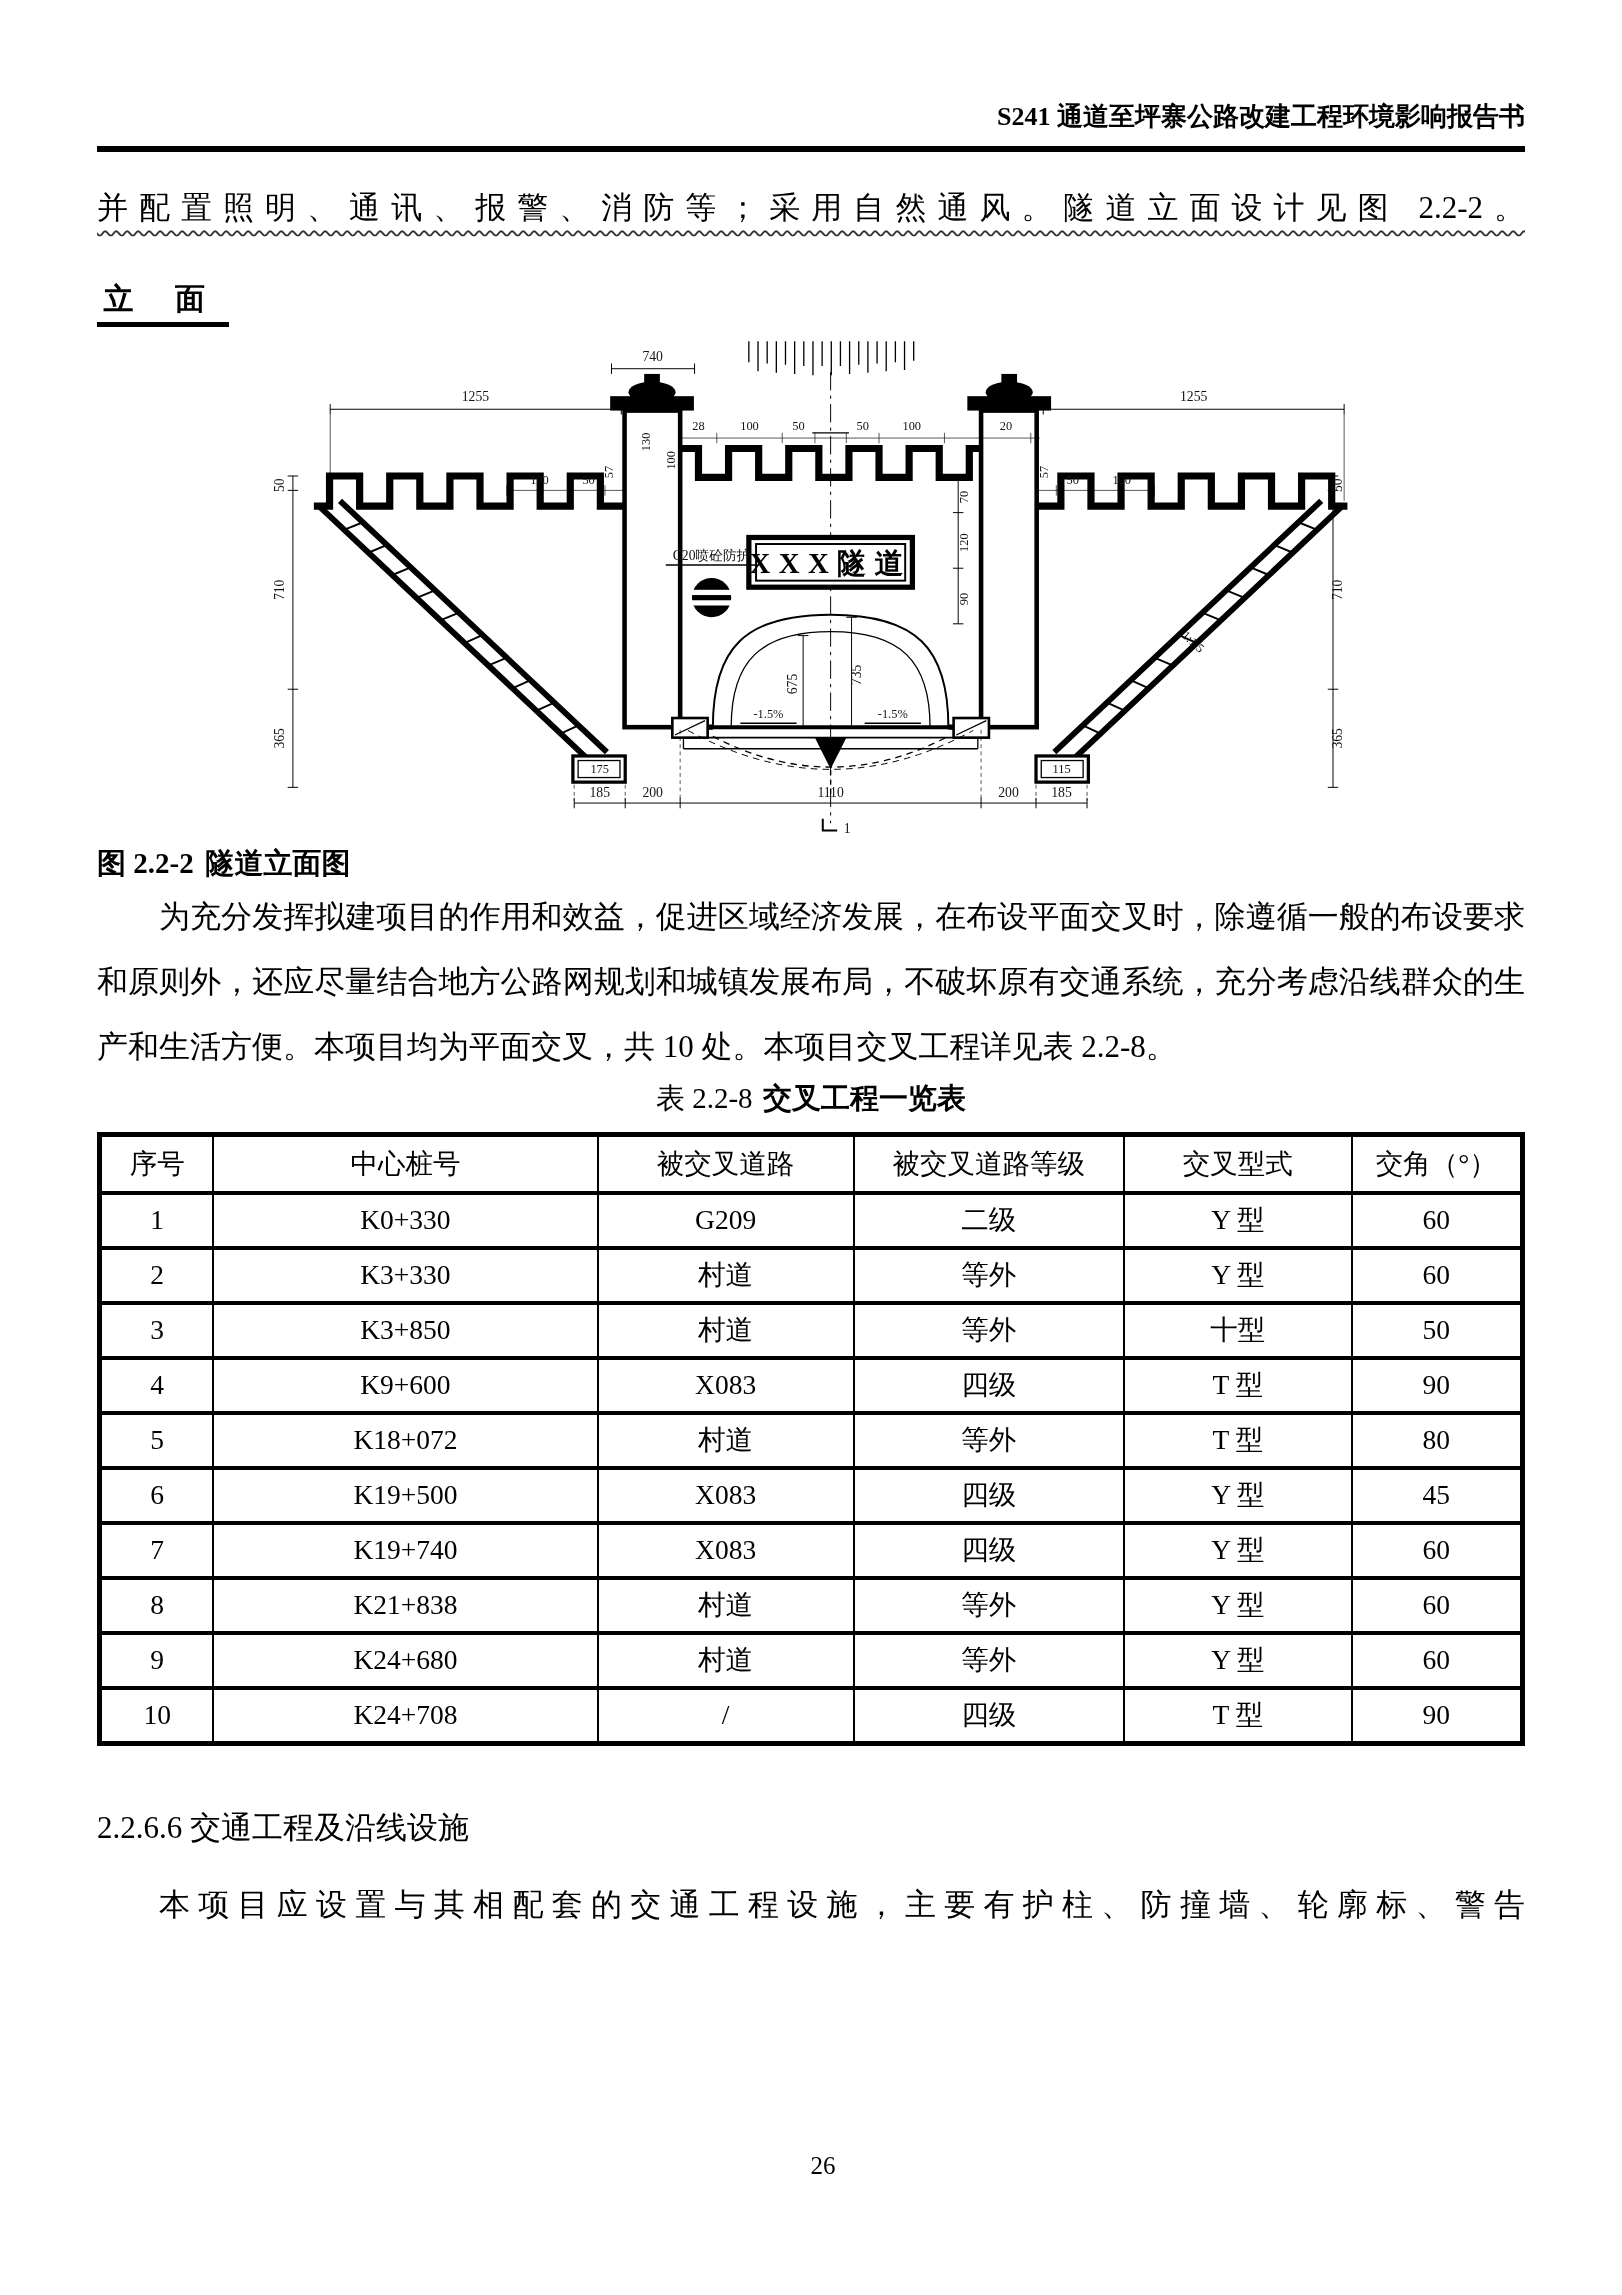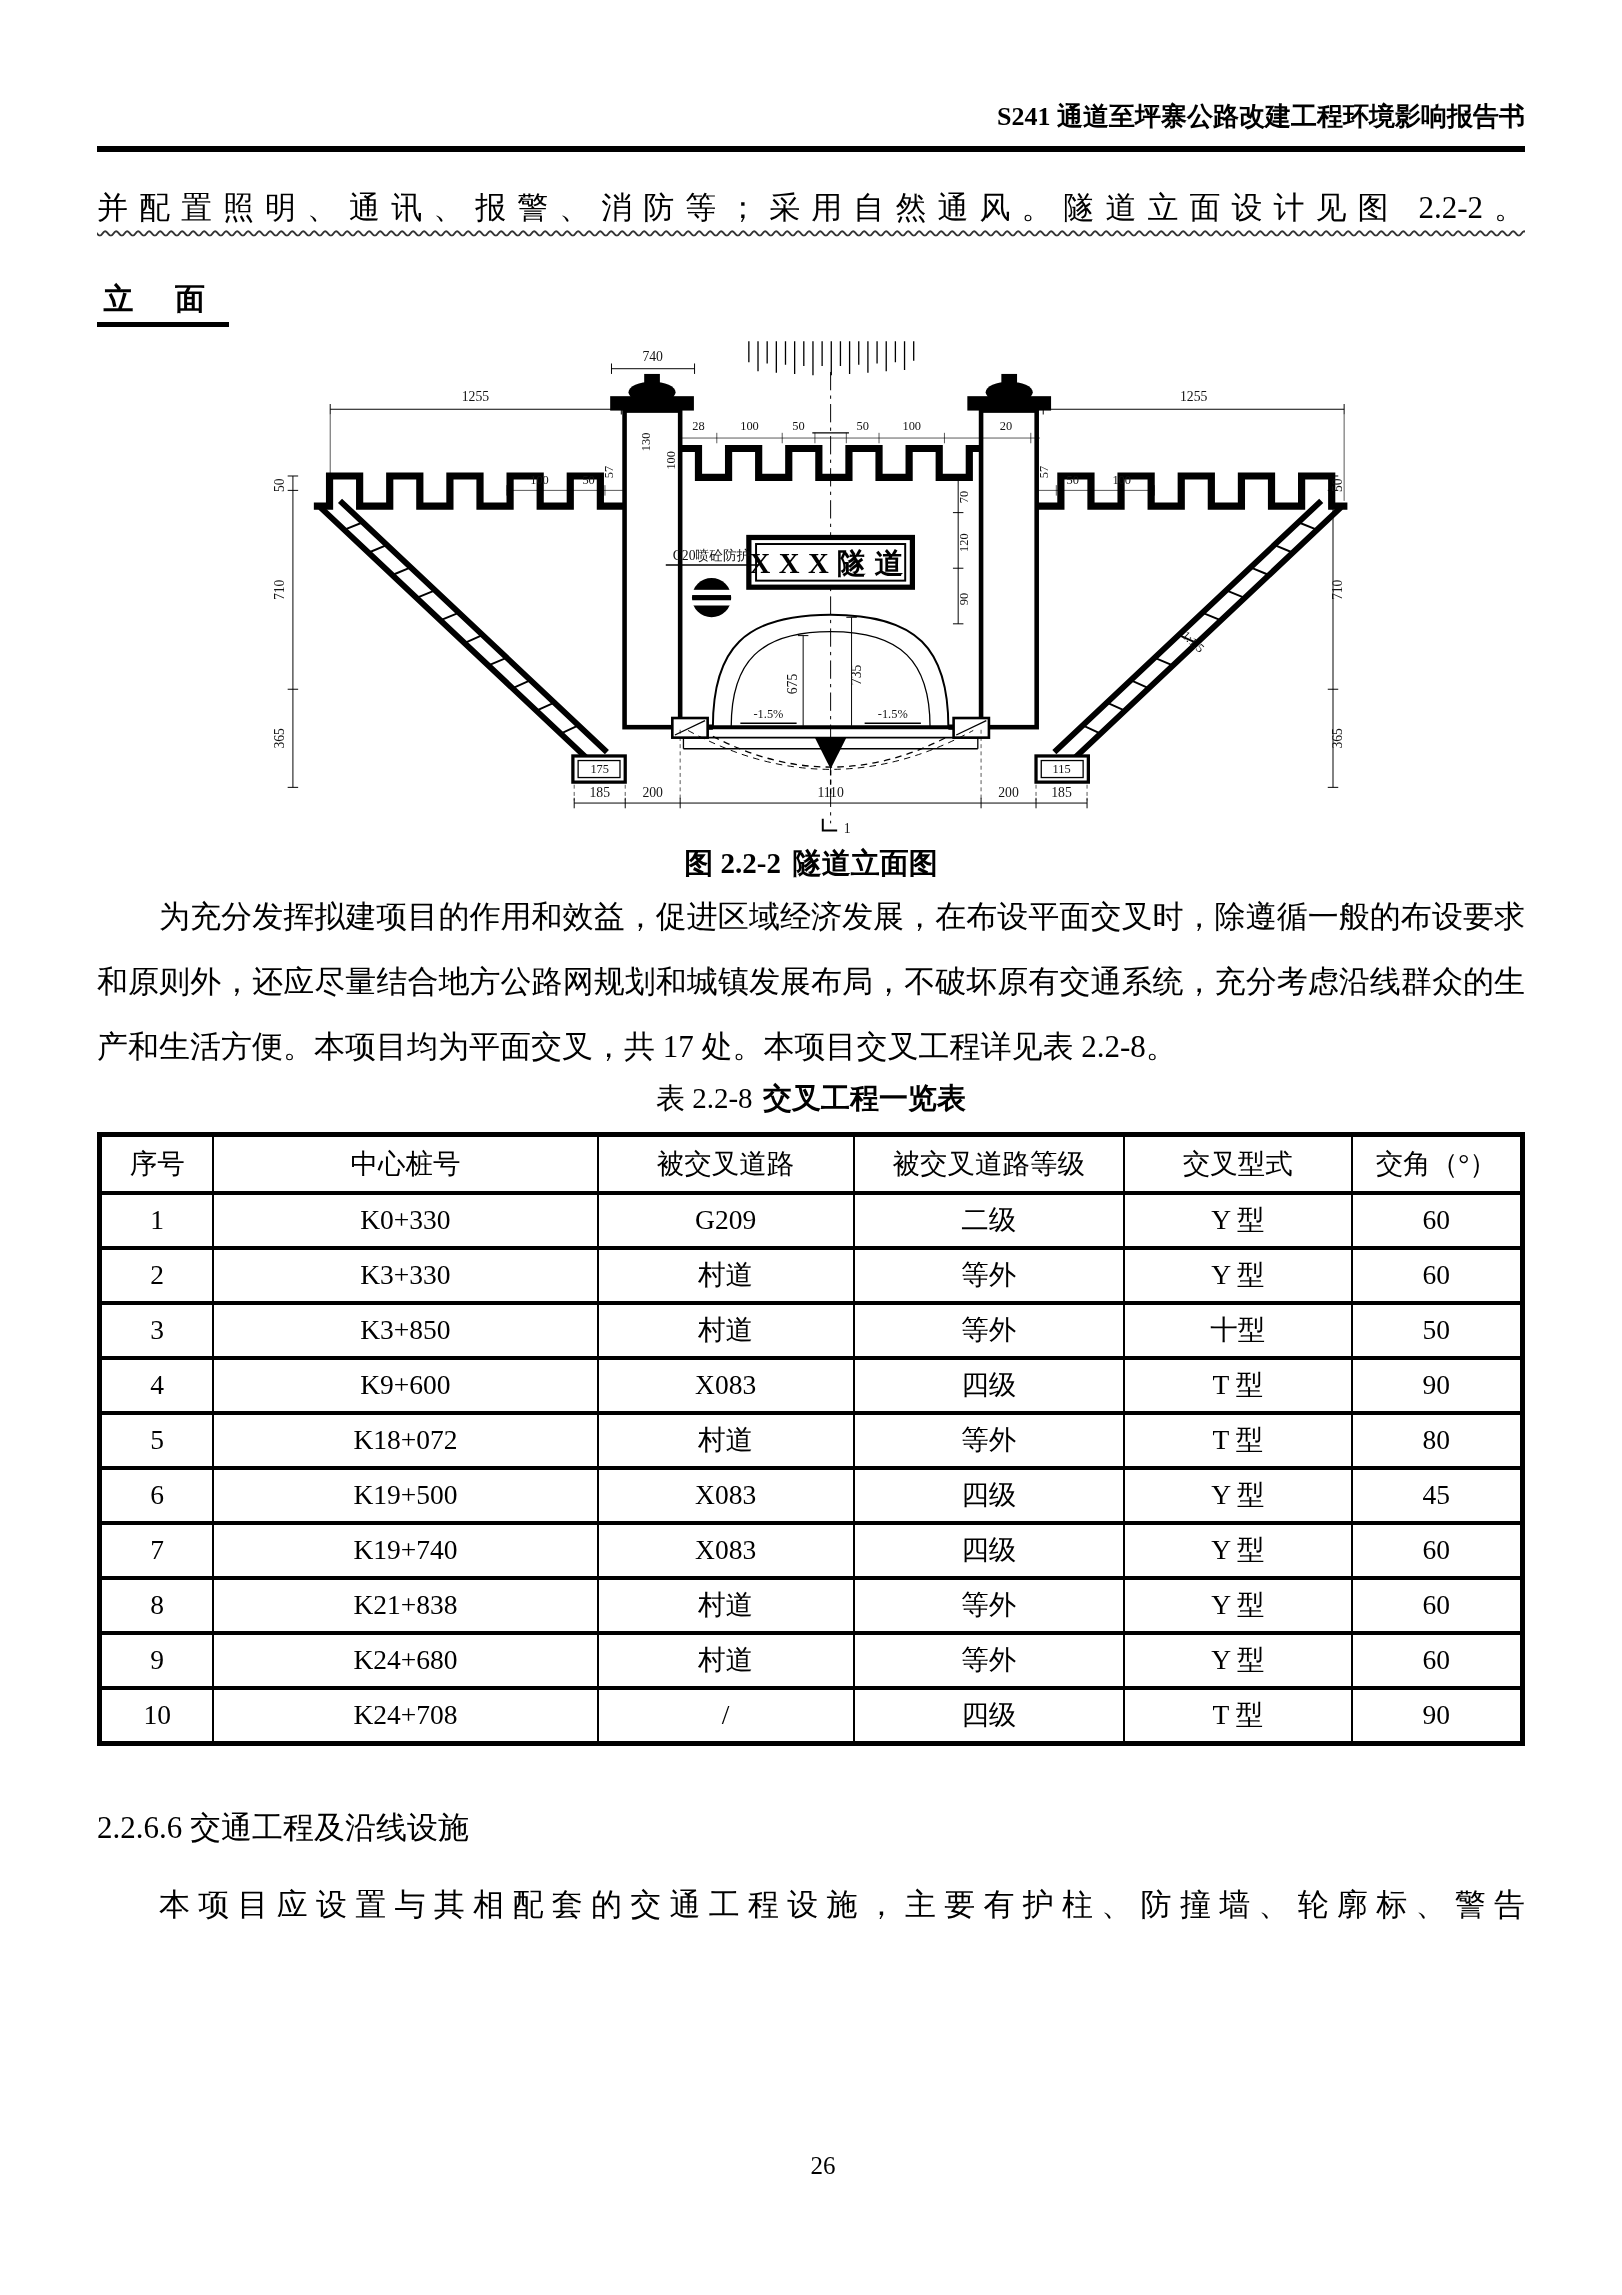--- a/index.html
+++ b/index.html
@@ -18,21 +18,21 @@
              padding:0 6.5px 2.6px 6.5px;border-bottom:5.9px solid #000;}
 
   .drawing{margin-top:9.2px;text-align:center;}
   .drawing svg{display:block;margin:0 auto;}
   .dim{font-size:21px;fill:#141414;font-family:"Liberation Serif",serif;}
   .dim-s{font-size:19px;fill:#141414;font-family:"Liberation Serif",serif;}
   .sign-text{font-size:44px;font-weight:bold;letter-spacing:13px;fill:#000;
              font-family:"Liberation Serif","DejaVu Serif",serif;}
   .emb-label{font-size:21px;fill:#111;font-family:"Liberation Serif",serif;}
 
-  .caption{margin-top:2.6px;text-align:center;font-size:29px;font-weight:bold;}
+  .caption{margin-top:2.6px;text-align:left;font-size:29px;font-weight:bold;}
   .caption .pref{font-weight:bold;margin-right:11.8px;}
 
   .sec-heading{margin-top:38px;font-size:31px;line-height:37px;}
   .body-par{margin:0;font-size:31px;line-height:65px;text-align:justify;}
   .body-par.indent{text-indent:2em;}
   .body-par.last-just{text-align-last:justify;}
 
   .tbl-title{margin-top:0px;text-align:center;font-size:29px;}
   .tbl-title .pref{font-weight:normal;margin-right:10.5px;}
   .tbl-title .main{font-weight:bold;}
@@ -188,21 +188,21 @@
           </g>
         </g>
       </svg>
     </div>
 
     <div class="caption">
       <span class="pref">图 2.2-2</span><span>隧道立面图</span>
     </div>
 
 
-    <p class="body-par indent">为充分发挥拟建项目的作用和效益，促进区域经济发展，在布设平面交叉时，除遵循一般的布设要求和原则外，还应尽量结合地方公路网规划和城镇发展布局，不破坏原有交通系统，充分考虑沿线群众的生产和生活方便。本项目均为平面交叉，共 17 处。本项目交叉工程详见表 2.2-8。</p>
+    <p class="body-par indent">为充分发挥拟建项目的作用和效益，促进区域经济发展，在布设平面交叉时，除遵循一般的布设要求和原则外，还应尽量结合地方公路网规划和城镇发展布局，不破坏原有交通系统，充分考虑沿线群众的生产和生活方便。本项目均为平面交叉，共 10 处。本项目交叉工程详见表 2.2-8。</p>
 
     <div class="tbl-title">
       <span class="pref">表 2.2-8</span><span class="main">交叉工程一览表</span>
     </div>
 
     <table class="xtable">
       <colgroup>
         <col style="width:8%">
           <col style="width:27%">
           <col style="width:18%">

